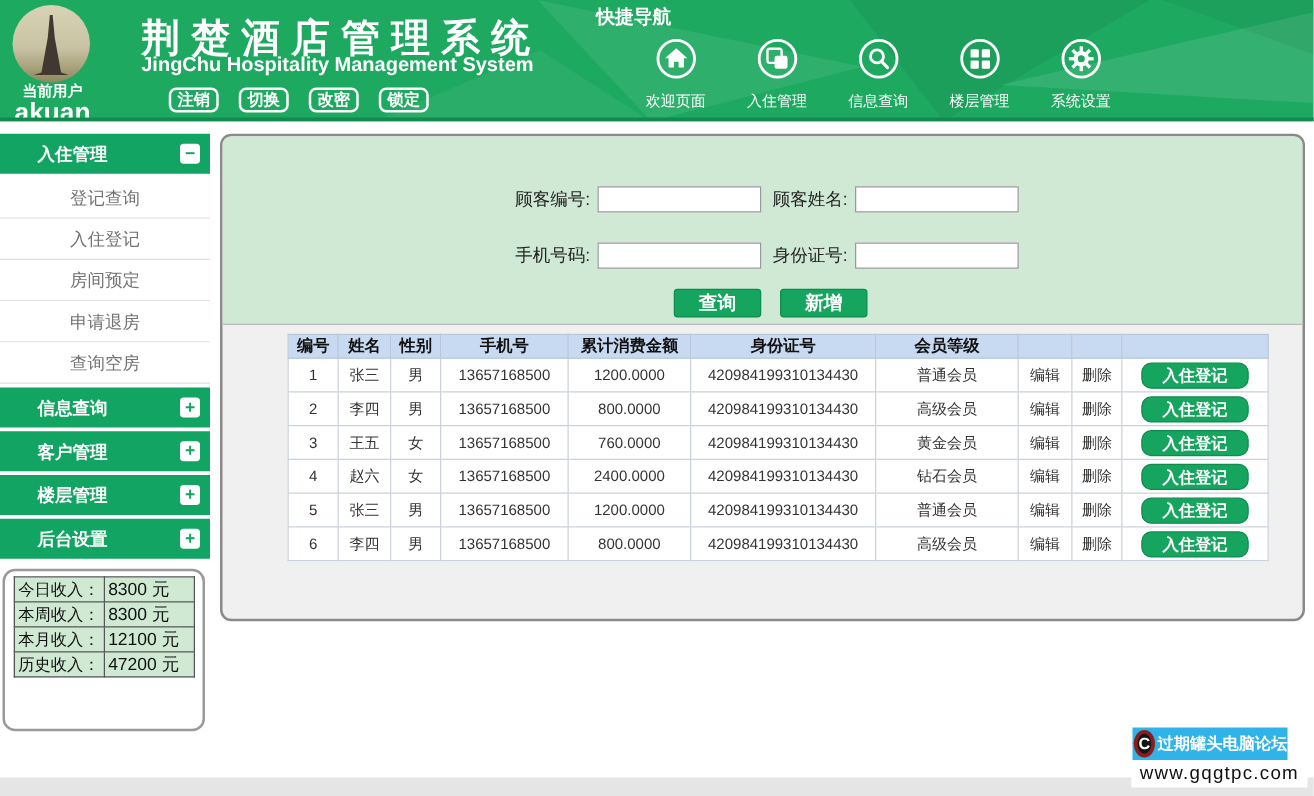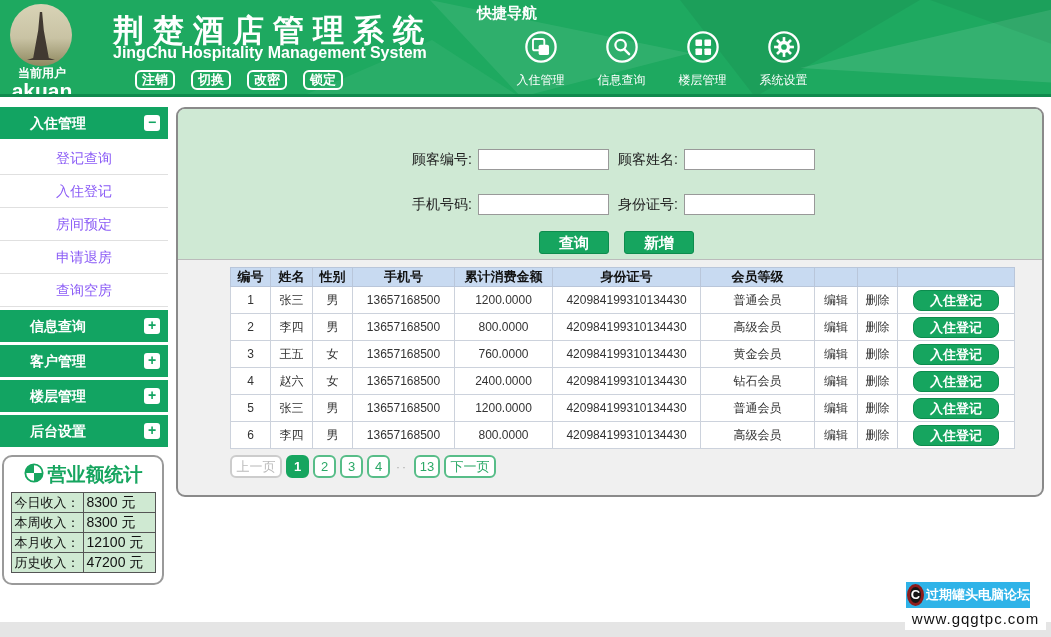--- a/index.html
+++ b/index.html
@@ -49,21 +49,21 @@
   
   .sidebar { position:absolute; left:0; top:107px; width:168px; }
   .side-header { position:relative; height:32px; background:#12a462; color:#fff;
                  font-size:14px; font-weight:bold; line-height:32px; padding-left:30px;
                  margin-bottom:3px; cursor:pointer; }
   .toggle { position:absolute; right:8px; top:8px; width:16px; height:16px; background:#fff;
             border-radius:3px; color:#12a462; font-size:14px; font-weight:bold;
             line-height:14px; text-align:center; }
   .side-sub { list-style:none; margin-bottom:3px; }
   .side-sub li { height:33px; line-height:33px; text-align:center; background:#fff;
-                 color:#8b5cf6; font-size:14px; border-bottom:1px solid #e0e0e0; cursor:pointer; }
+                 color:#737373; font-size:14px; border-bottom:1px solid #e0e0e0; cursor:pointer; }
 
   
   .stats { position:absolute; left:2px; top:455px; width:162px; height:130px; background:#fff;
            border:2px solid #9a9a9a; border-radius:10px; }
   .stats-title { display:flex; align-items:center; justify-content:center; gap:4px;
                  margin-top:5px; color:#16a55f; font-size:19px; font-weight:bold; }
   .stats-title svg { width:20px; height:20px; }
   .stats table { border-collapse:collapse; margin:4px auto 0 auto; }
   .stats td { border:1px solid #555; background:#cfe9d2; font-size:13px; color:#111;
               height:20px; padding:0 3px; }
@@ -147,20 +147,29 @@
       <button class="ubtn">改密</button>
       <button class="ubtn">锁定</button>
     </div>
 
     <div class="qn-title">快捷导航</div>
     <nav class="quicknav">
       <div class="qn-item">
         <span>
           <svg viewBox="0 0 36 36" width="34" height="34">
               <circle cx="18" cy="18" r="15.5" fill="none" stroke="#fff" stroke-width="2.4"></circle>
+              <path d="M18 9l9.5 8.5h-3v8h-4.5v-5h-4v5H11.5v-8h-3z" fill="#fff"></path>
+            </svg>
+        </span>
+        <span class="qn-label">欢迎页面</span>
+      </div>
+      <div class="qn-item">
+        <span>
+          <svg viewBox="0 0 36 36" width="34" height="34">
+              <circle cx="18" cy="18" r="15.5" fill="none" stroke="#fff" stroke-width="2.4"></circle>
               <rect x="9.5" y="9.5" width="12" height="12" rx="2" fill="none" stroke="#fff" stroke-width="2"></rect>
               <rect x="15.5" y="15.5" width="11" height="11" rx="2" fill="#fff"></rect>
             </svg>
         </span>
         <span class="qn-label">入住管理</span>
       </div>
       <div class="qn-item">
         <span>
           <svg viewBox="0 0 36 36" width="34" height="34">
               <circle cx="18" cy="18" r="15.5" fill="none" stroke="#fff" stroke-width="2.4"></circle>
@@ -225,30 +234,20 @@
       <span>楼层管理</span>
       <span class="toggle">+</span>
     </div>
     <div class="side-header">
       <span>后台设置</span>
       <span class="toggle">+</span>
     </div>
   </aside>
 
   <div class="stats">
-    <div class="stats-title">
-      <span>
-        <svg viewBox="0 0 22 22" width="20" height="20">
-            <circle cx="11" cy="11" r="9.5" fill="#fff" stroke="#16a55f" stroke-width="2"></circle>
-            <path d="M11 11V1.5A9.5 9.5 0 0 0 1.5 11z" fill="#16a55f"></path>
-            <path d="M11 11v9.5A9.5 9.5 0 0 0 20.5 11z" fill="#16a55f"></path>
-          </svg>
-      </span>
-      <span>营业额统计</span>
-    </div>
     <table>
       <tbody>
           <tr>
         <td class="lab">今日收入：</td>
         <td class="val">8300 元</td>
       </tr>
       <tr>
         <td class="lab">本周收入：</td>
         <td class="val">8300 元</td>
       </tr>
@@ -372,30 +371,20 @@
         <td class="td-num">800.0000</td>
         <td class="td-num">420984199310134430</td>
         <td>高级会员</td>
         <td class="link">编辑</td>
         <td class="link">删除</td>
         <td><button class="checkin-btn">入住登记</button></td>
       </tr>
     </tbody>
       </table>
 
-    <div class="pagination">
-      <button class="pg pg-prev pg-disabled">上一页</button>
-      <button class="pg pg-num pg-active">1</button>
-      <button class="pg pg-num pg-outline">2</button>
-      <button class="pg pg-num pg-outline">3</button>
-      <button class="pg pg-num pg-outline">4</button>
-      <span class="pg-dots">··</span>
-      <button class="pg pg-num pg-outline" style="width:26px">13</button>
-      <button class="pg pg-next pg-outline">下一页</button>
-    </div>
   </main>
 
   <div class="footer-strip"></div>
   <div class="watermark">
     <div class="wm-band">
       <span class="wm-logo">C</span>
       <span class="wm-line1">过期罐头电脑论坛</span>
     </div>
     <div class="wm-line2">www.gqgtpc.com</div>
   </div>

